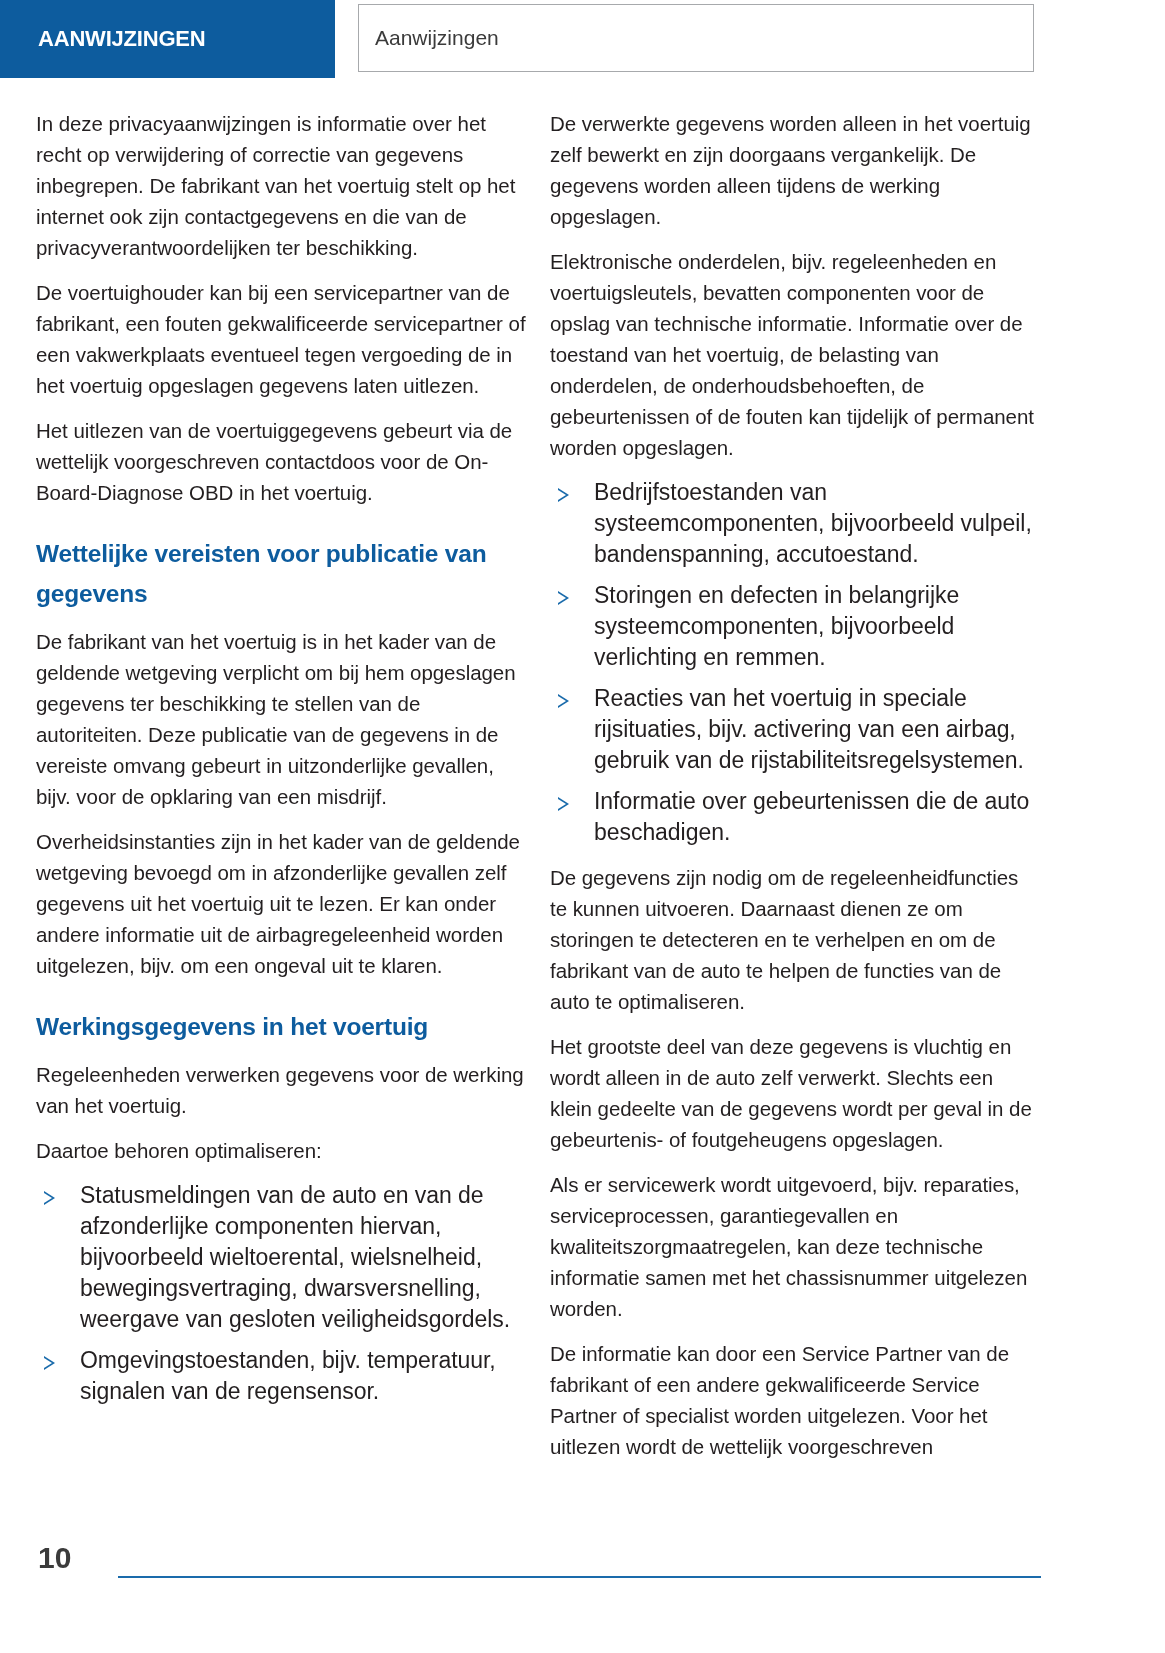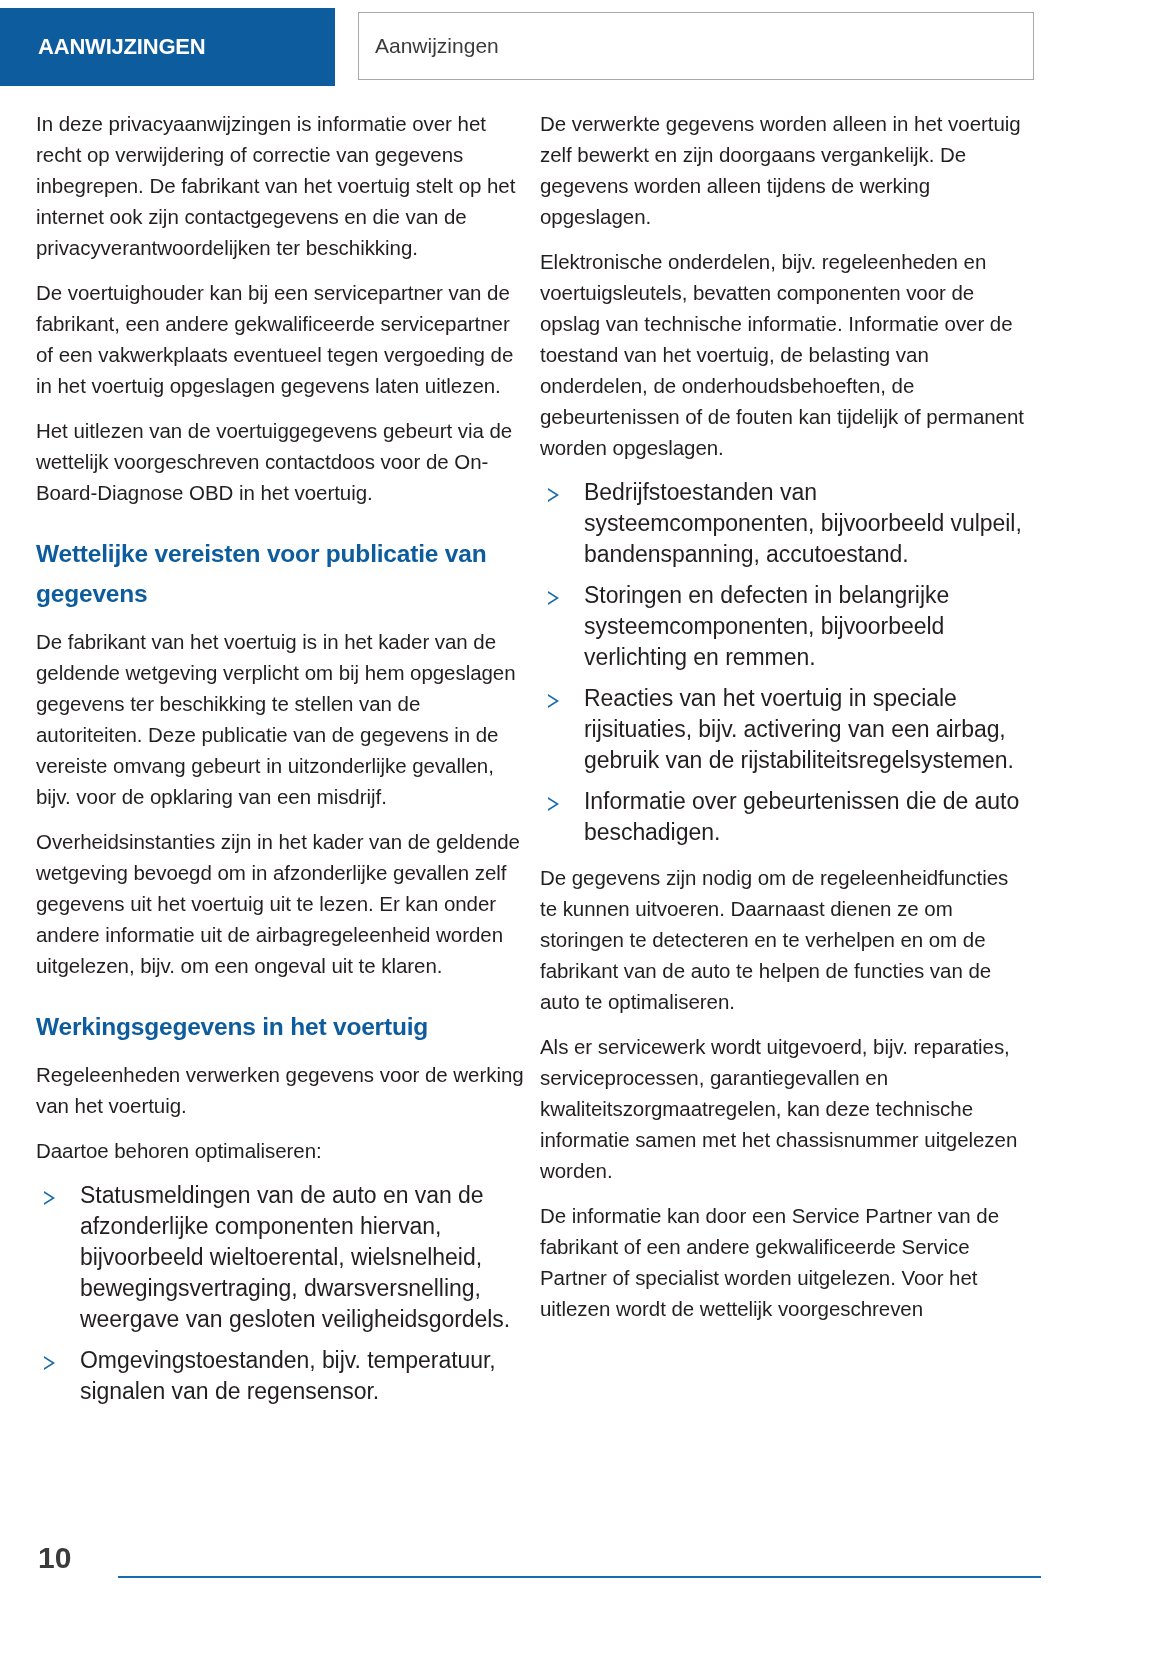--- a/index.html
+++ b/index.html
@@ -13,21 +13,21 @@
     height: 1653px;
     position: relative;
     font-family: "Liberation Sans", sans-serif;
     color: #231f20;
     overflow: hidden;
   }
 
   
   .header {
     position: absolute;
-    top: 8px;
+    top: 0;
     left: 0;
     width: 1165px;
     height: 78px;
     text-align: center;
   }
   .header-tab {
     position: absolute;
     top: 0;
     left: 0;
     width: 335px;
@@ -65,21 +65,21 @@
   }
 
   
   .content {
     position: absolute;
     top: 108px;
     left: 36px;
     width: 1010px;
     height: 1380px;
     display: flex;
-    gap: 14px;
+    gap: 24px;
   }
   .column {
     width: 490px;
     flex: 0 0 490px;
   }
 
   p.para {
     margin: 0 0 14px 0;
     font-size: 20.5px;
     line-height: 31px;
@@ -167,21 +167,21 @@
   <div class="header-box">
     <span class="header-box-label">Aanwijzingen</span>
   </div>
 </div>
 
 <div class="content">
 
   <div class="column">
 
     <p class="para">In deze privacyaanwijzingen is informatie over het recht op verwijdering of correctie van gegevens inbegrepen. De fabrikant van het voertuig stelt op het internet ook zijn contactgegevens en die van de privacyverantwoordelijken ter beschikking.</p>
-    <p class="para">De voertuighouder kan bij een servicepartner van de fabrikant, een andere gekwalificeerde servicepartner of een vakwerkplaats eventueel tegen vergoeding de in het voertuig opgeslagen gegevens laten uitlezen.</p>
+    <p class="para">De voertuighouder kan bij een servicepartner van de fabrikant, een fouten gekwalificeerde servicepartner of een vakwerkplaats eventueel tegen vergoeding de in het voertuig opgeslagen gegevens laten uitlezen.</p>
     <p class="para">Het uitlezen van de voertuiggegevens gebeurt via de wettelijk voorgeschreven contactdoos voor de On-Board-Diagnose OBD in het voertuig.</p>
 
     <h2 class="section-heading">Wettelijke vereisten voor publicatie van gegevens</h2>
 
     <p class="para">De fabrikant van het voertuig is in het kader van de geldende wetgeving verplicht om bij hem opgeslagen gegevens ter beschikking te stellen van de autoriteiten. Deze publicatie van de gegevens in de vereiste omvang gebeurt in uitzonderlijke gevallen, bijv. voor de opklaring van een misdrijf.</p>
     <p class="para">Overheidsinstanties zijn in het kader van de geldende wetgeving bevoegd om in afzonderlijke gevallen zelf gegevens uit het voertuig uit te lezen. Er kan onder andere informatie uit de airbagregeleenheid worden uitgelezen, bijv. om een ongeval uit te klaren.</p>
 
     <h2 class="section-heading">Werkingsgegevens in het voertuig</h2>
 
     <p class="para">Regeleenheden verwerken gegevens voor de werking van het voertuig.</p>
@@ -218,20 +218,21 @@
         <span class="tri-icon"></span>
         <span>Reacties van het voertuig in speciale rijsituaties, bijv. activering van een airbag, gebruik van de rijstabiliteitsregelsystemen.</span>
       </li>
       <li>
         <span class="tri-icon"></span>
         <span>Informatie over gebeurtenissen die de auto beschadigen.</span>
       </li>
     </ul>
 
     <p class="para">De gegevens zijn nodig om de regeleenheidfuncties te kunnen uitvoeren. Daarnaast dienen ze om storingen te detecteren en te verhelpen en om de fabrikant van de auto te helpen de functies van de auto te optimaliseren.</p>
+    <p class="para">Het grootste deel van deze gegevens is vluchtig en wordt alleen in de auto zelf verwerkt. Slechts een klein gedeelte van de gegevens wordt per geval in de gebeurtenis- of foutgeheugens opgeslagen.</p>
     <p class="para">Als er servicewerk wordt uitgevoerd, bijv. reparaties, serviceprocessen, garantiegevallen en kwaliteitszorgmaatregelen, kan deze technische informatie samen met het chassisnummer uitgelezen worden.</p>
     <p class="para">De informatie kan door een Service Partner van de fabrikant of een andere gekwalificeerde Service Partner of specialist worden uitgelezen. Voor het uitlezen wordt de wettelijk voorgeschreven</p>
 
   </div>
 
 </div>
 
 <div class="footer">
   <div class="page-number">10</div>
   <div class="footer-rule"></div>

